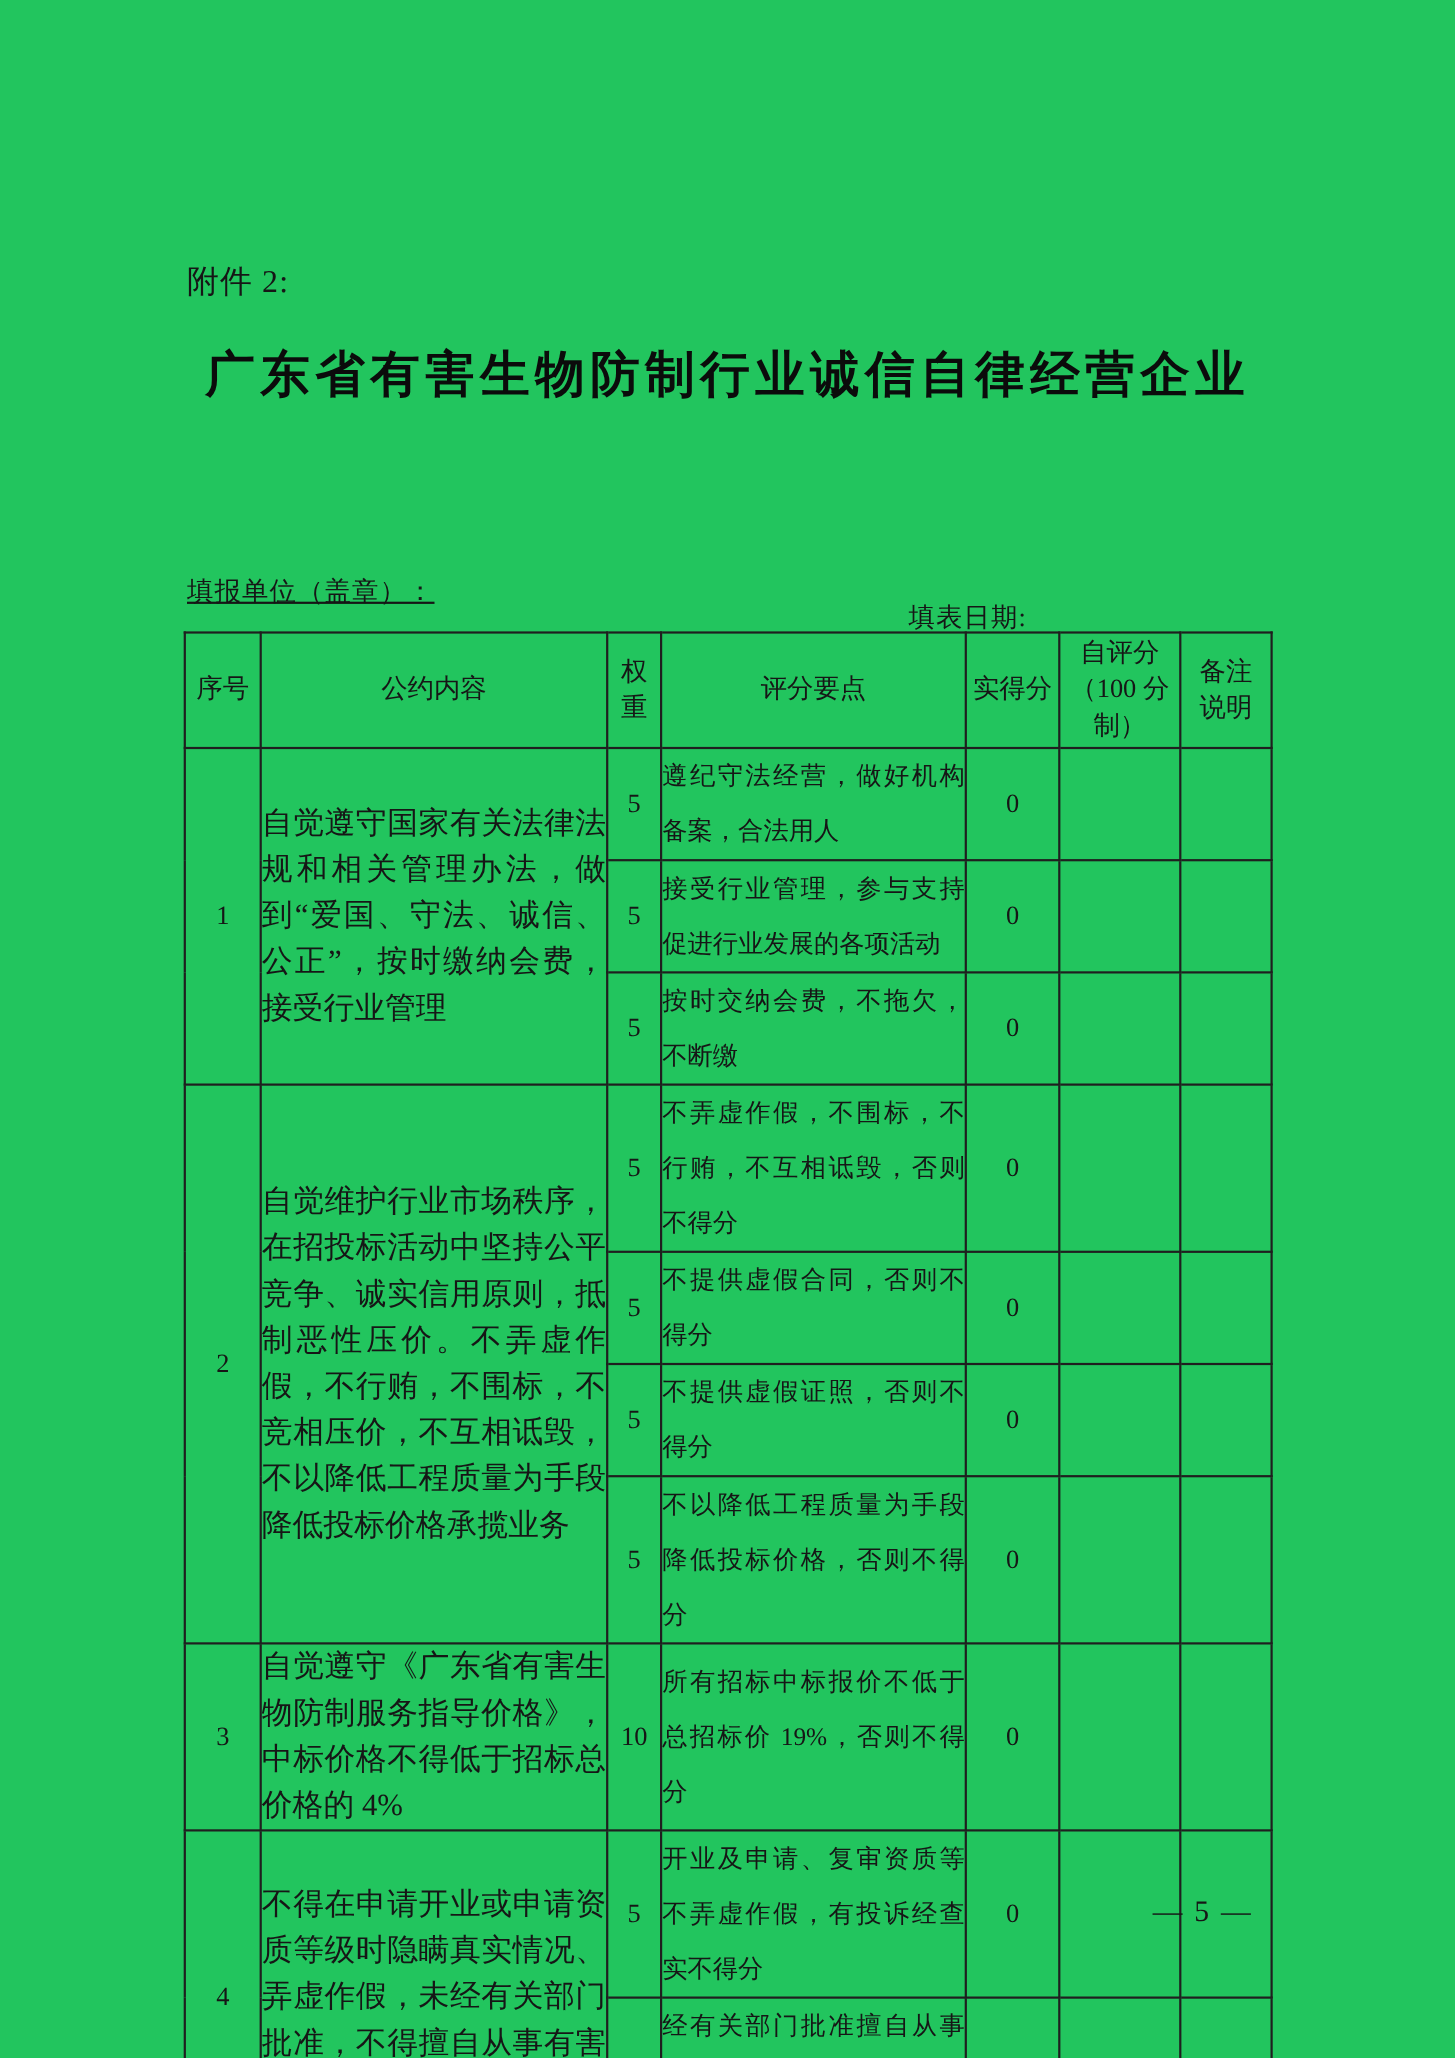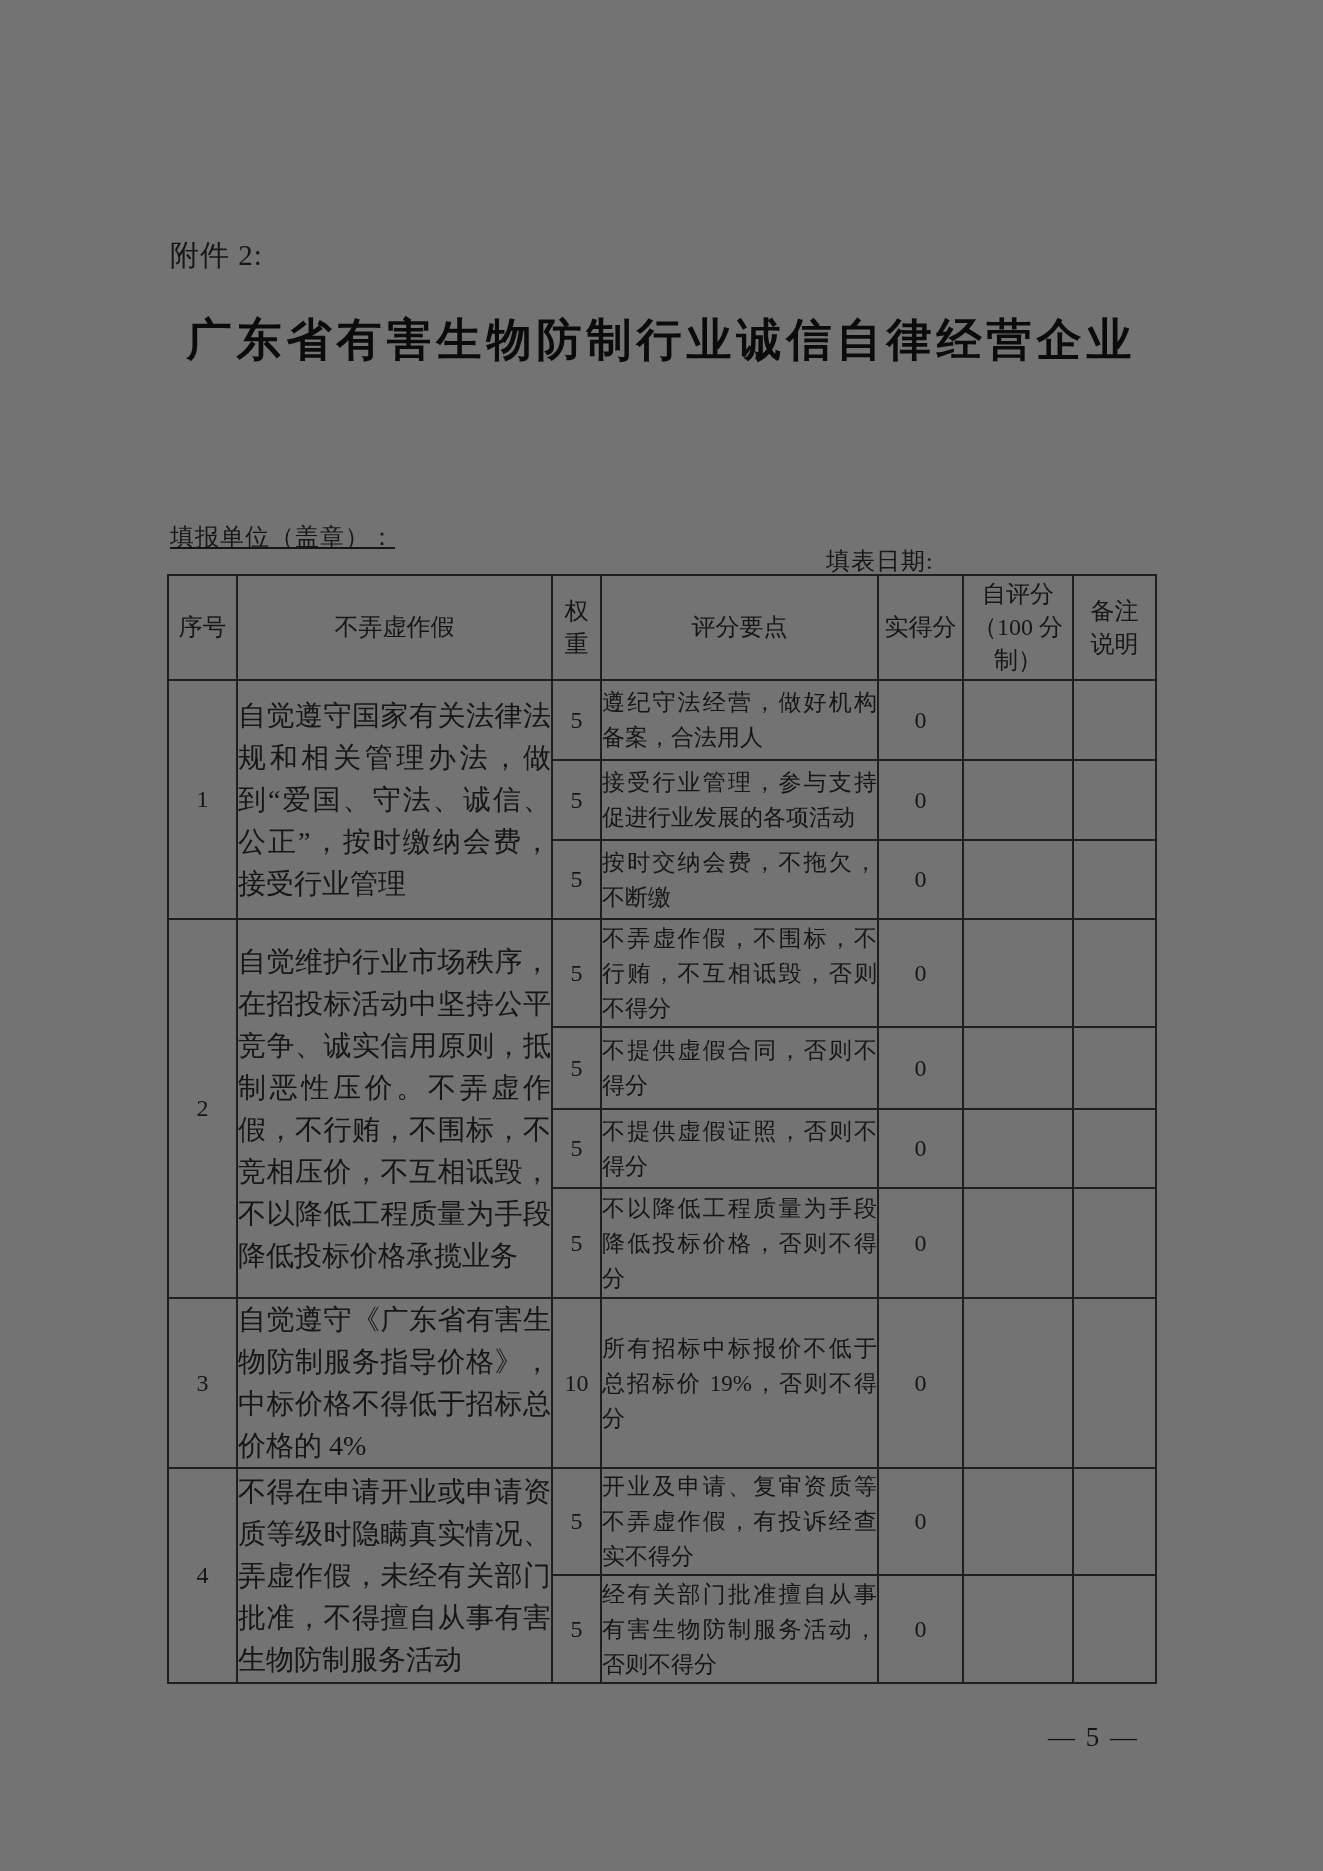--- a/index.html
+++ b/index.html
@@ -1,19 +1,19 @@
 <!DOCTYPE html>
 <html><head>
 <meta charset="utf-8">
 <style>
   html,body{margin:0;padding:0;background:#ffffff;}
   .page{
     position:relative;
     width:1323px;height:1871px;
-    background:#737373;
+    background:#22c55e;
     font-family:"Liberation Serif","DejaVu Serif",serif;
     color:#161616;
     overflow:hidden;
   }
   .attachment{
     position:absolute;left:170px;top:236px;
     font-size:29px;letter-spacing:1px;
   }
   .title-line{
     position:absolute;left:0;width:1323px;
@@ -50,21 +50,21 @@
     font-size:24px;text-align:center;
   }
   td.content-cell{
     font-size:28px;text-align:justify;
     line-height:42px;
     padding:4px 6px 4px 9px;
     margin-top:36px;
   }
   td.point-cell{
     font-size:23px;text-align:justify;
-    line-height:35px;
+    line-height:50px;
     padding:3px 2px 3px 5px;
   }
   td.blank-cell{}
   .page-number{
     position:absolute;left:1048px;top:1722px;
     font-size:27px;letter-spacing:2px;
   }
 </style>
 </head>
 <body>
@@ -84,21 +84,21 @@
       <col style="width:315px">
       <col style="width:49px">
       <col style="width:277px">
       <col style="width:85px">
       <col style="width:110px">
       <col style="width:83px">
     </colgroup>
     <thead>
       <tr class="hdr">
         <th class="hd">序号</th>
-        <th class="hd">不弄虚作假</th>
+        <th class="hd">公约内容</th>
         <th class="hd">权
 重</th>
         <th class="hd">评分要点</th>
         <th class="hd">实得分</th>
         <th class="hd">自评分
 （100 分
 制）</th>
         <th class="hd">备注
 说明</th>
       </tr>

